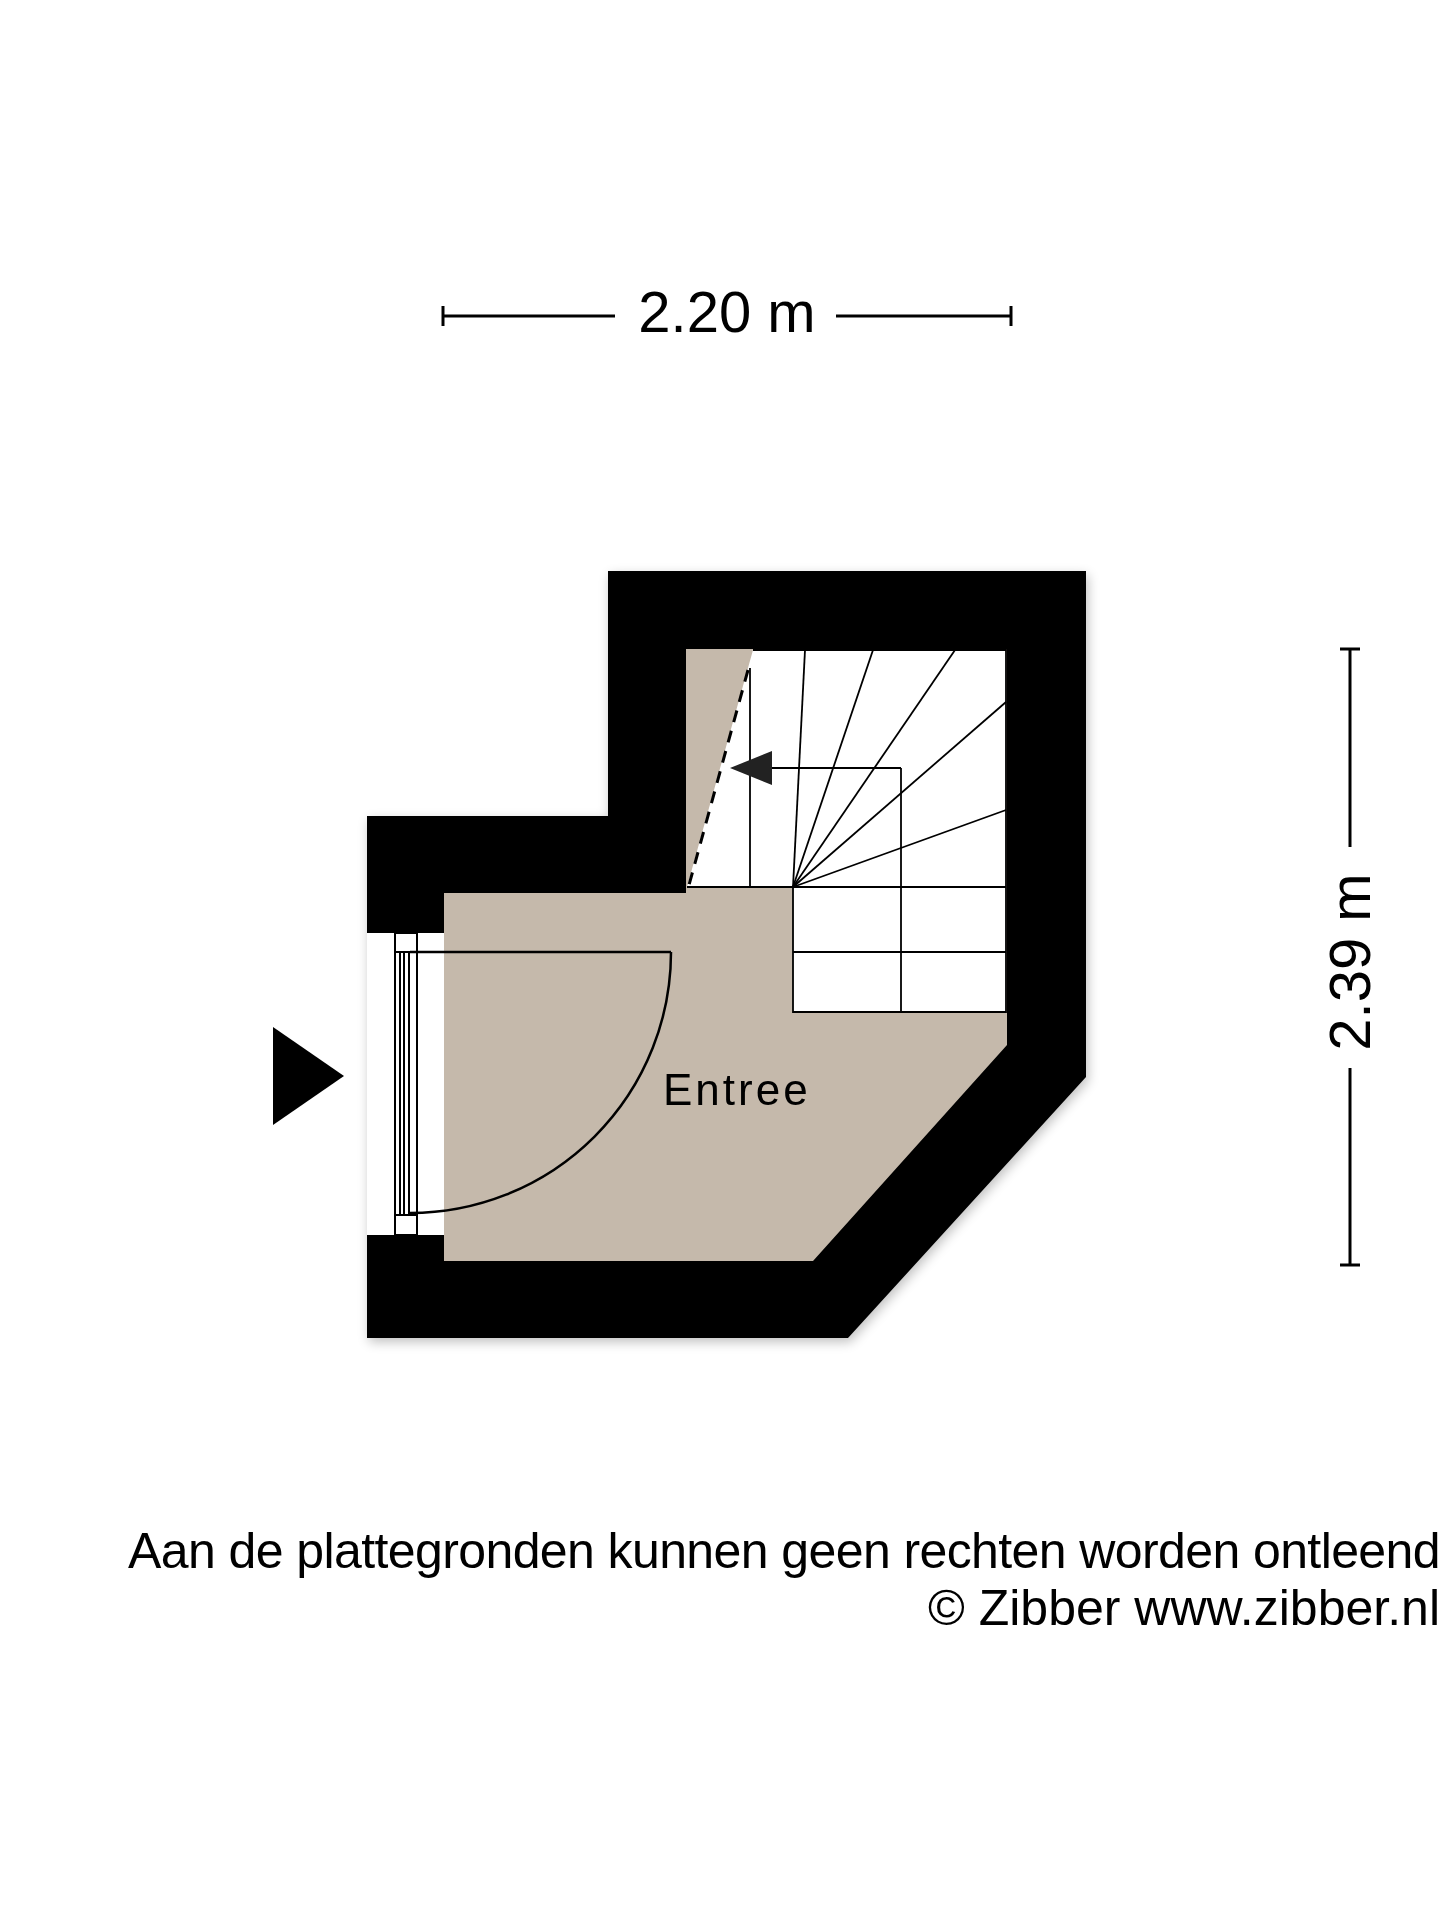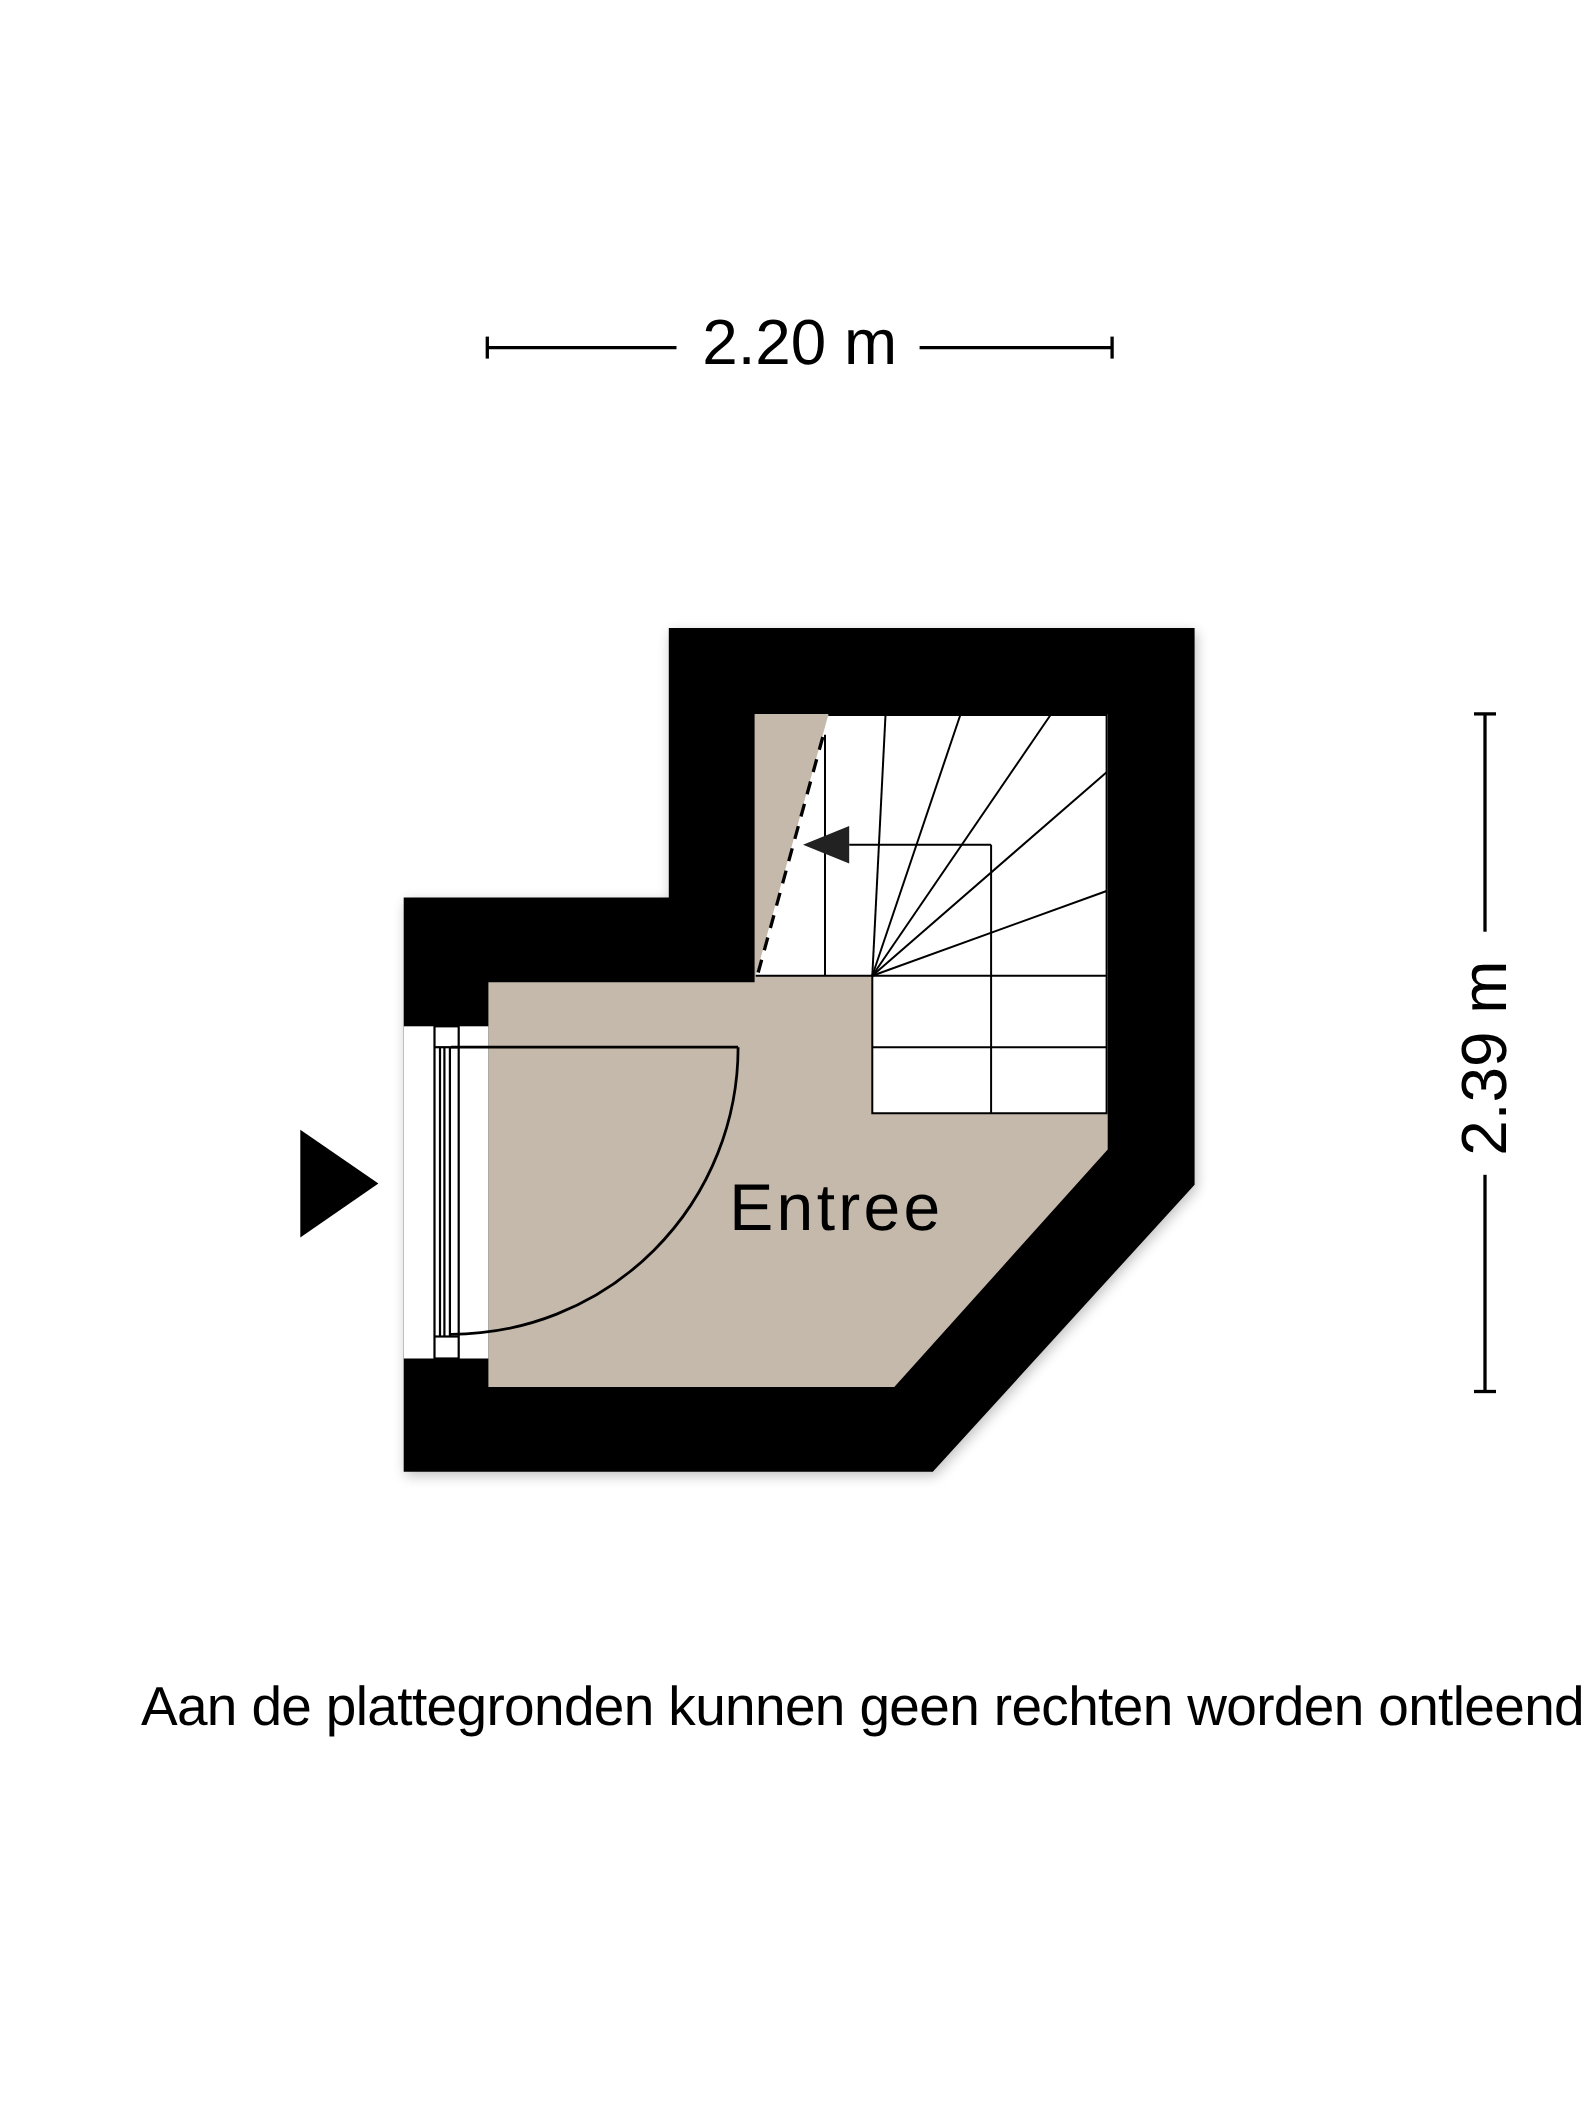--- a/index.html
+++ b/index.html
@@ -2,21 +2,21 @@
 <html><head>
   <meta charset="utf-8">
   <style>
     html, body { margin: 0; padding: 0; background: #ffffff; }
     body { width: 1440px; height: 1920px; position: relative; overflow: hidden; font-family: "Liberation Sans", sans-serif; }
     .canvas { position: absolute; left: 0; top: 0; width: 1440px; height: 1880px; }
     svg { position: absolute; left: 0; top: 0; }
     .dim-label { position: absolute; color: #000; font-family: "Liberation Sans", sans-serif; white-space: nowrap; line-height: 1; }
     .dim-h { left: 637px; top: 283px; font-size: 58px; width: 180px; text-align: center; }
     .dim-v { left: 1350px; top: 962px; font-size: 58px; transform: translate(-50%, -50%) rotate(-90deg); transform-origin: center center; }
-    .room-label { position: absolute; left: 663px; top: 1068px; font-size: 60px; letter-spacing: 3px; color: #000; line-height: 1; white-space: nowrap; }
+    .room-label { position: absolute; left: 663px; top: 1068px; font-size: 44px; letter-spacing: 3px; color: #000; line-height: 1; white-space: nowrap; }
     .footer { position: absolute; left: 0; width: 1440px; text-align: right; color: #000; font-size: 50px; line-height: 1; white-space: nowrap; }
     .footer-1 { top: 1526px; letter-spacing: -0.6px; }
     .footer-2 { top: 1583px; }
   </style>
 </head>
 <body>
 
 <div class="canvas">
 
   <svg width="1440" height="1920" viewBox="0 0 1440 1920">
@@ -89,13 +89,14 @@
 
     <polygon points="273,1027 344,1076 273,1125" fill="#000"></polygon>
   </svg>
 
   <div class="dim-label dim-h">2.20 m</div>
   <div class="dim-label dim-v">2.39 m</div>
 
   <div class="room-label">Entree</div>
 
   <div class="footer footer-1">Aan de plattegronden kunnen geen rechten worden ontleend</div>
+  <div class="footer footer-2">© Zibber www.zibber.nl</div>
 </div>
 
 </body></html>

